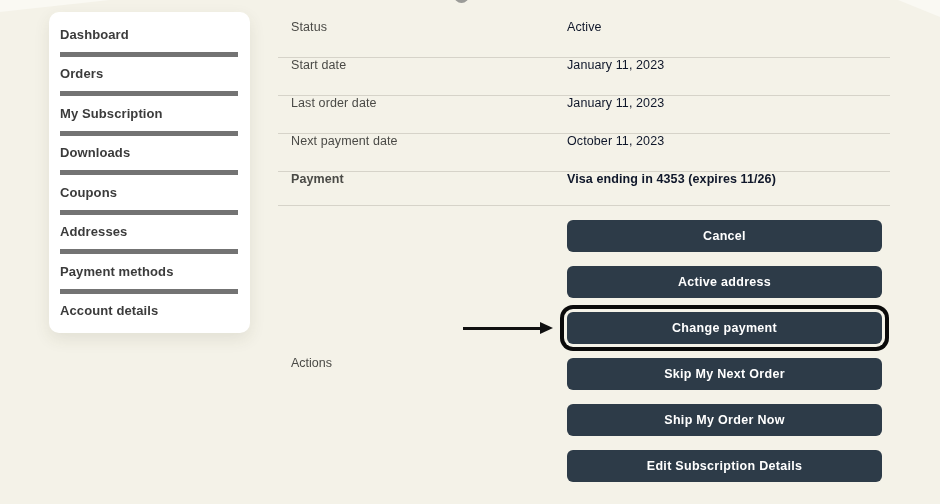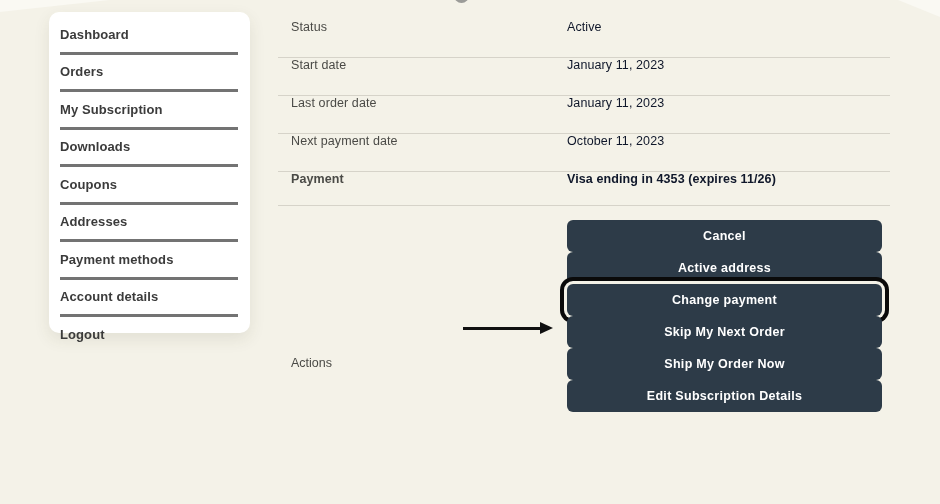--- a/index.html
+++ b/index.html
@@ -35,21 +35,21 @@
     background: #ffffff;
     border-radius: 10px;
     box-shadow: 0 6px 16px rgba(70,65,40,0.10);
     padding-top: 5px;
     box-sizing: border-box;
   }
   .menu-item {
     height: 34.5px;
     margin: 0 12px 0 11px;
     display: flex; align-items: center;
-    border-bottom: 3px solid #737373;
+    border-bottom: 5px solid #737373;
     cursor: pointer;
   }
   .menu-item:last-child { border-bottom: none; }
   .menu-item span {
     font-size: 13px; font-weight: 600; color: #3b3b3b;
     letter-spacing: 0.1px;
   }
 
   
   .details { position: absolute; left: 278px; top: 20px; width: 612px; }
@@ -70,21 +70,21 @@
   }
 
   .actions-label {
     position: absolute; left: 291px; top: 356px;
     font-size: 12.5px; color: #4a4a46;
   }
 
   
   .buttons {
     position: absolute; left: 567px; top: 220px; width: 315px;
-    display: flex; flex-direction: column; 
+    display: flex; flex-direction: column; gap: 14px;
   }
   .btn {
     height: 32px; width: 100%;
     background: #2d3b48;
     border: none; border-radius: 6px;
     color: #ffffff; font-family: inherit;
     font-size: 12.5px; font-weight: bold; letter-spacing: 0.3px;
     cursor: pointer;
     display: flex; align-items: center; justify-content: center;
   }
@@ -133,23 +133,20 @@
     </div>
     <div class="menu-item">
       <span>Addresses</span>
     </div>
     <div class="menu-item">
       <span>Payment methods</span>
     </div>
     <div class="menu-item">
       <span>Account details</span>
     </div>
-    <div class="menu-item">
-      <span>Logout</span>
-    </div>
   </nav>
 
   <section class="details">
     <div class="detail-row">
       <span class="label">Status</span>
       <span class="value">Active</span>
     </div>
     <div class="detail-row">
       <span class="label">Start date</span>
       <span class="value">January 11, 2023</span>

